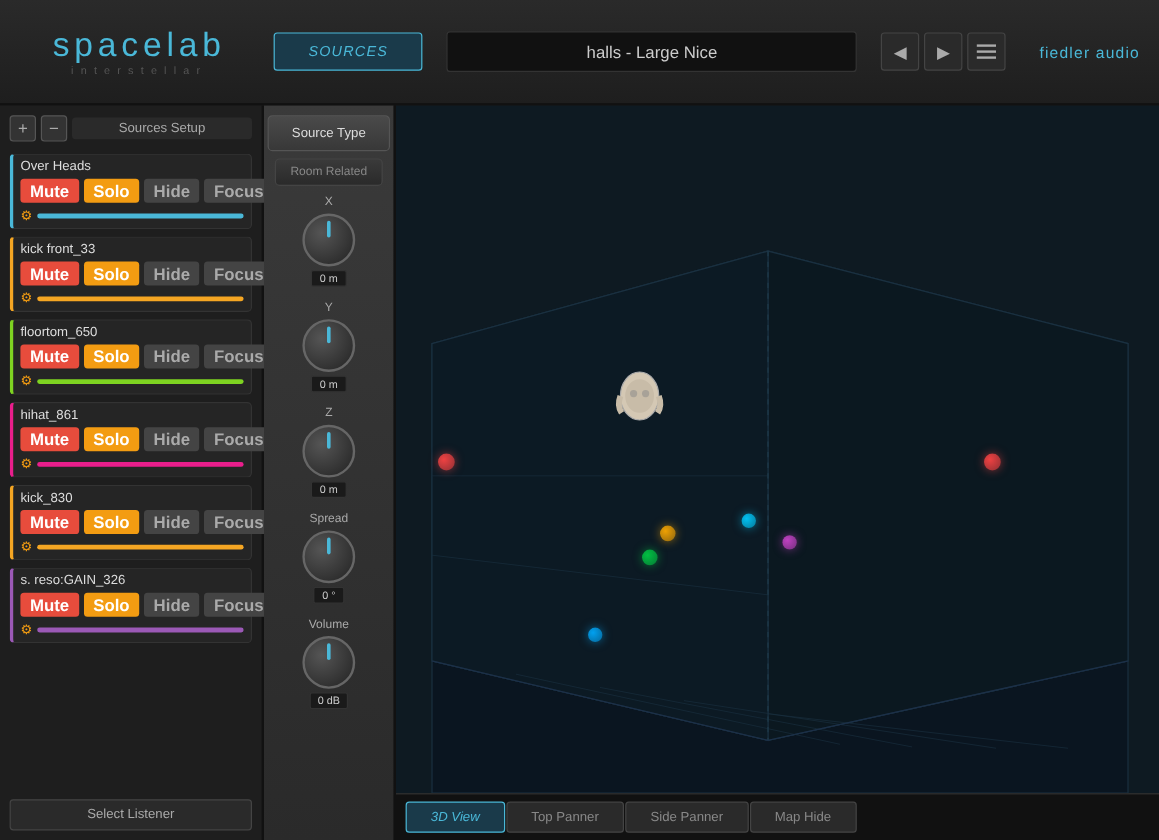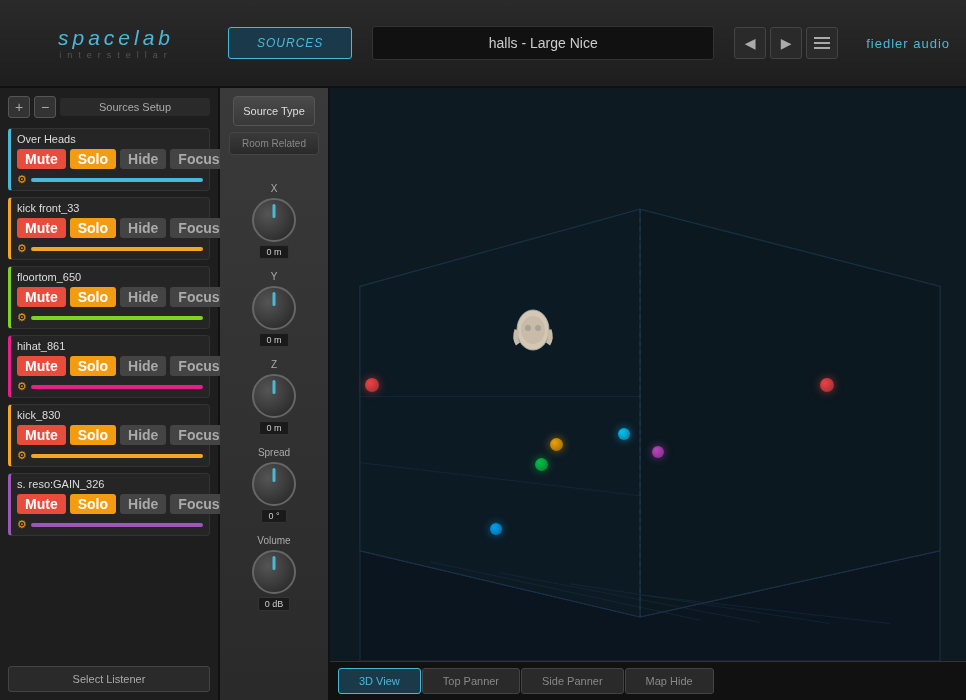--- a/index.html
+++ b/index.html
@@ -22,25 +22,24 @@
       padding: 0 16px;
       gap: 12px;
     }
     .logo-area {
       width: 200px;
       display: flex;
       flex-direction: column;
       align-items: center;
     }
     .logo-text {
-      font-size: 21px;
+      font-size: 28px;
       font-weight: 300;
       color: #4ab8d8;
       letter-spacing: 4px;
-      font-style: italic;
     }
     .logo-sub {
       font-size: 9px;
       color: #555;
       letter-spacing: 6px;
       text-transform: lowercase;
     }
     .nav-tabs {
       display: flex;
       gap: 4px;
@@ -237,42 +236,42 @@
       background: linear-gradient(180deg, #3a3a3a 0%, #2a2a2a 100%);
       border-right: 2px solid #111;
       display: flex;
       flex-direction: direction column;
       flex-direction: column;
       align-items: center;
       padding: 8px 0;
       gap: 4px;
     }
     .source-type-btn {
-      width: 82px;
+      width: 102px;
       padding: 8px 4px;
       background: linear-gradient(180deg, #4a4a4a 0%, #383838 100%);
       border: 1px solid #555;
       border-radius: 4px;
       color: #ddd;
       font-size: 11px;
       text-align: center;
       cursor: pointer;
       margin-bottom: 2px;
     }
     .room-related-btn {
       width: 90px;
       padding: 5px 4px;
       background: linear-gradient(180deg, #3a3a3a 0%, #2a2a2a 100%);
       border: 1px solid #444;
       border-radius: 4px;
       color: #888;
       font-size: 10px;
       text-align: center;
       cursor: pointer;
-      margin-bottom: 20px;
+      margin-bottom: 0;
     }
 
     .knob-section {
       display: flex;
       flex-direction: column;
       align-items: center;
       width: 100%;
       padding: 4px 0;
     }
     .knob-label {
@@ -339,20 +338,21 @@
       border: 1px solid #444;
       border-radius: 3px;
       color: #888;
       font-size: 11px;
       cursor: pointer;
     }
     .view-btn.active {
       background: #1a3a4a;
       color: #4ab8d8;
       border-color: #4ab8d8;
+      font-style: italic;
     }
 
     
     .room-svg {
       position: absolute;
       top: 0; left: 0;
       width: 100%;
       height: 100%;
     }
 

